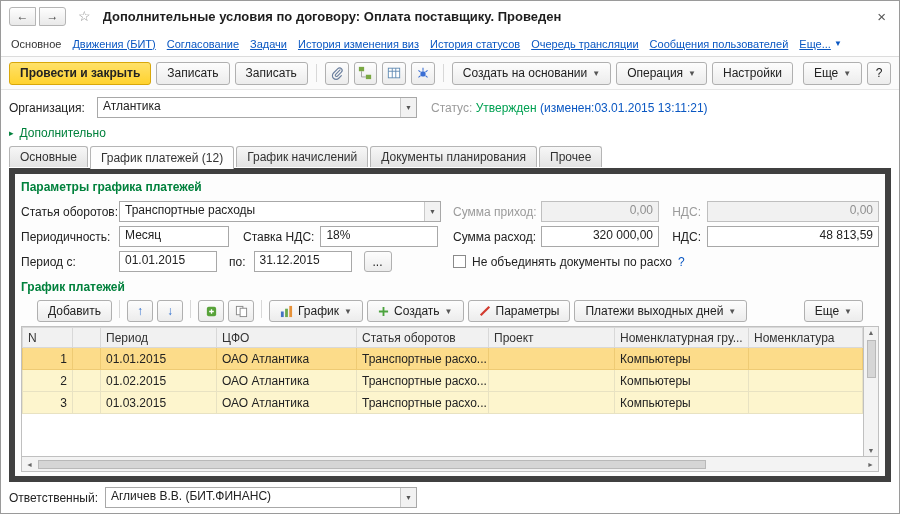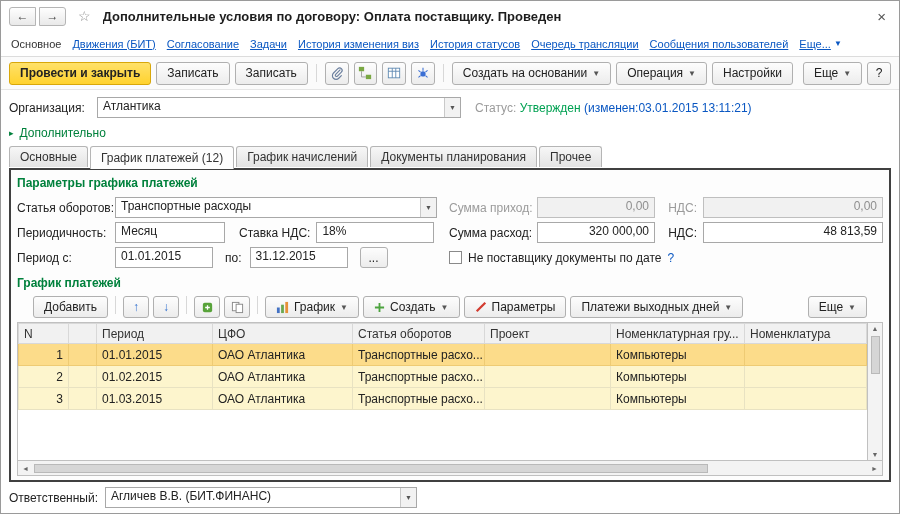--- a/index.html
+++ b/index.html
@@ -48,21 +48,21 @@
   .status .extra { color:#0a57c2; }
   .group-link { color:#00813c; display:inline-flex; align-items:center; gap:6px; cursor:pointer; }
   .group-link .arr { font-size:9px; }
 
   
   .tabs { display:flex; gap:2px; padding:0 8px; flex-shrink:0; }
   .tab { height:21px; padding:0 10px; border:1px solid #b5b5b5; border-bottom:none; border-radius:3px 3px 0 0; background:linear-gradient(#f7f7f7,#e3e3e3); display:flex; align-items:center; color:#333; cursor:pointer; white-space:nowrap; }
   .tab.active { background:#fdfdfd; height:23px; margin-bottom:-1px; z-index:2; position:relative; }
 
   
-  .panel { flex:1; margin:0 8px; border:2px solid #404040; background:#fdfdfd; padding:4px 6px; display:flex; flex-direction:column; min-height:0; }
+  .panel { flex:1; margin:0 8px; border:6px solid #404040; background:#fdfdfd; padding:4px 6px; display:flex; flex-direction:column; min-height:0; }
   .sect { color:#00813c; font-weight:bold; margin:2px 0 5px; flex-shrink:0; }
   .prow { display:flex; align-items:center; height:25px; flex-shrink:0; }
   .left-col { width:432px; display:flex; align-items:center; flex-shrink:0; }
   .right-col { flex:1; display:flex; align-items:center; min-width:0; }
   .plabel { flex-shrink:0; }
   .plabel.dim { color:#9b9b9b; }
   .chk { width:13px; height:13px; border:1px solid #8a8a8a; background:#fff; margin-right:6px; flex-shrink:0; cursor:pointer; }
   .qmark { color:#0a57c2; margin-left:6px; cursor:pointer; }
 
   
@@ -173,21 +173,21 @@
     <span class="btn">
       <span>Еще</span>
       <span class="arr">▼</span>
     </span>
     <span class="btn iconbtn">?</span>
   </div>
 
   <div class="formarea">
     <div class="frow">
       <span class="flabel">Организация:</span>
-      <span class="input" style="width:364px">
+      <span class="input" style="width:320px">
         <span class="txt">Атлантика</span>
         <span class="chooser">▼</span>
       </span>
       <span class="status">
         <span class="lbl">Статус:</span>
         <span class="val">Утвержден</span>
         <span class="extra">(изменен:03.01.2015 13:11:21)</span>
       </span>
     </div>
     <div class="frow" style="height:18px">
@@ -260,21 +260,21 @@
           <span class="txt">01.01.2015</span>
         </span>
         <span class="plabel" style="margin:0 8px 0 12px;">по:</span>
         <span class="input" style="width:98px">
           <span class="txt">31.12.2015</span>
         </span>
         <span class="btn" style="height:21px; margin-left:12px; padding:0 8px;">...</span>
       </div>
       <div class="right-col">
         <span class="chk"></span>
-        <span>Не поставщику документы по дате</span>
+        <span>Не объединять документы по расхо</span>
         <span class="qmark">?</span>
       </div>
     </div>
 
     <div class="sect" style="margin-top:6px">График платежей</div>
 
     <div class="tbar">
       <span class="btn">Добавить</span>
       <span class="vsep"></span>
       <span class="btn arrbtn">↑</span>

